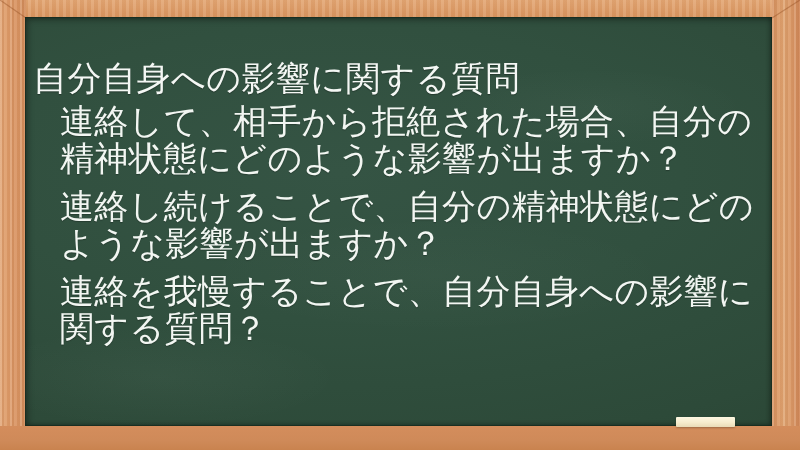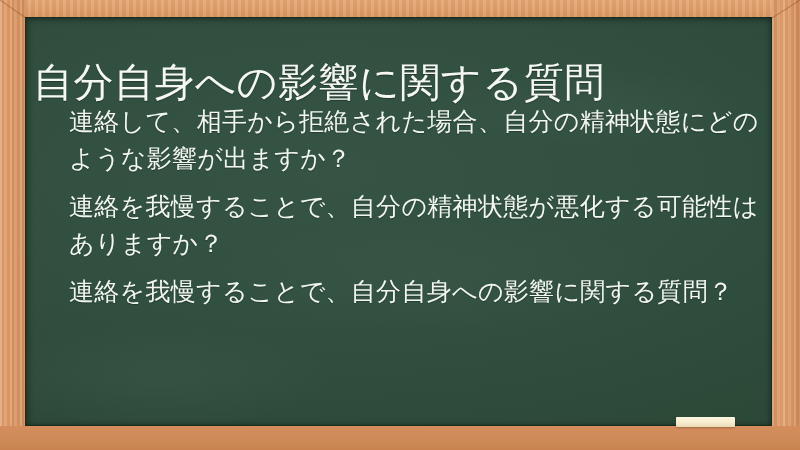--- a/index.html
+++ b/index.html
@@ -145,45 +145,45 @@
     padding: 0;
   }
 
   
   .title {
     position: absolute;
     left: 8px;
     top: 17px;
     width: 720px;
     color: #f4f7f4;
-    font-size: 40px;
+    font-size: 34px;
     line-height: 42px;
     letter-spacing: 0.5px;
     font-weight: 400;
     white-space: nowrap;
     text-shadow: 0 1px 1px rgba(0,0,0,0.30);
   }
 
   
   .bullets {
     position: absolute;
     left: 31px;
     top: 86px;
     width: 704px;
     list-style: none;
     margin: 0;
     padding: 0;
   }
 
   .bullet {
     color: #f2f6f2;
-    font-size: 25px;
+    font-size: 34px;
     line-height: 37px;
     letter-spacing: 0.3px;
-    margin: 0 0 11px 13px;
+    margin: 0 0 11px 4px;
     text-shadow: 0 1px 1px rgba(0,0,0,0.26);
   }
   .bullet:last-child { margin-bottom: 0; }
 
   
   .chalk {
     position: absolute;
     left: 676px;
     top: 417px;
     width: 59px;
@@ -212,21 +212,21 @@
     <line x1="40" y1="0" x2="12" y2="18" stroke="rgba(150,82,38,0.45)" stroke-width="1.2"></line>
   </svg>
 
   <div class="board">
     <div class="board-inner">
 
       <h1 class="title">自分自身への影響に関する質問</h1>
 
       <ul class="bullets">
         <li class="bullet">連絡して、相手から拒絶された場合、自分の精神状態にどのような影響が出ますか？</li>
-        <li class="bullet">連絡を我慢することで、自分の精神状態が悪化する可能性はありますか？</li>
+        <li class="bullet">連絡し続けることで、自分の精神状態にどのような影響が出ますか？</li>
         <li class="bullet">連絡を我慢することで、自分自身への影響に関する質問？</li>
       </ul>
 
     </div>
   </div>
 
   <div class="chalk"></div>
 
 </div>
 

